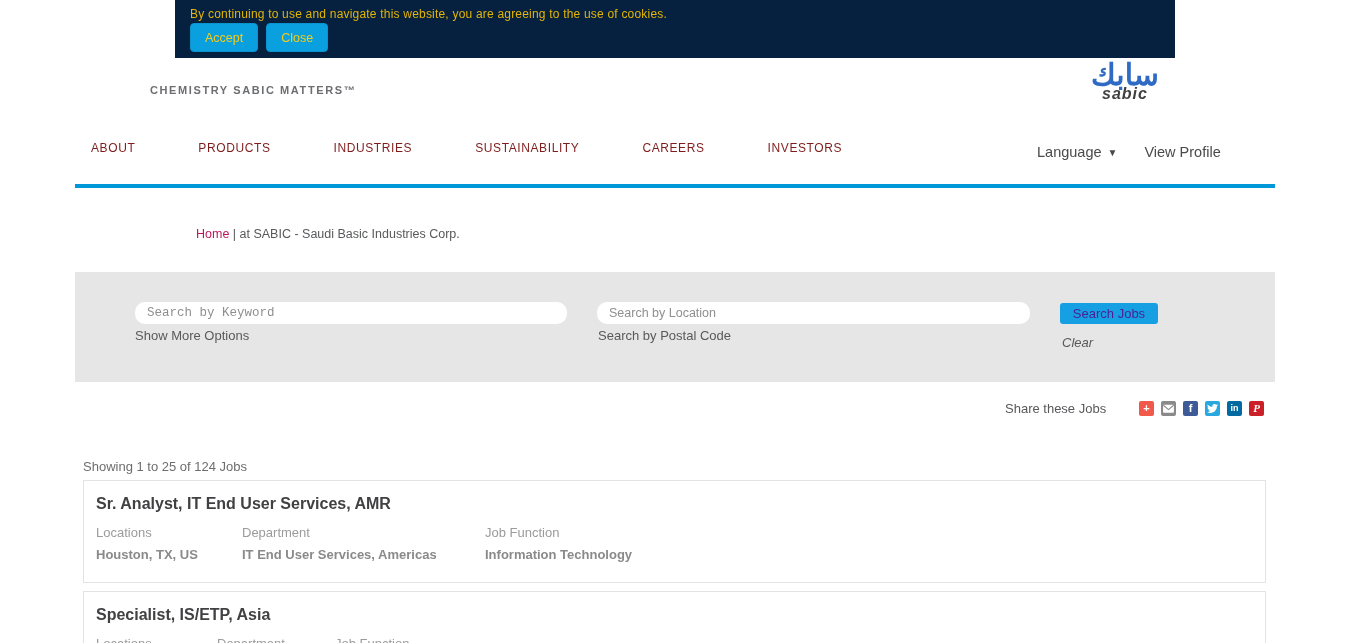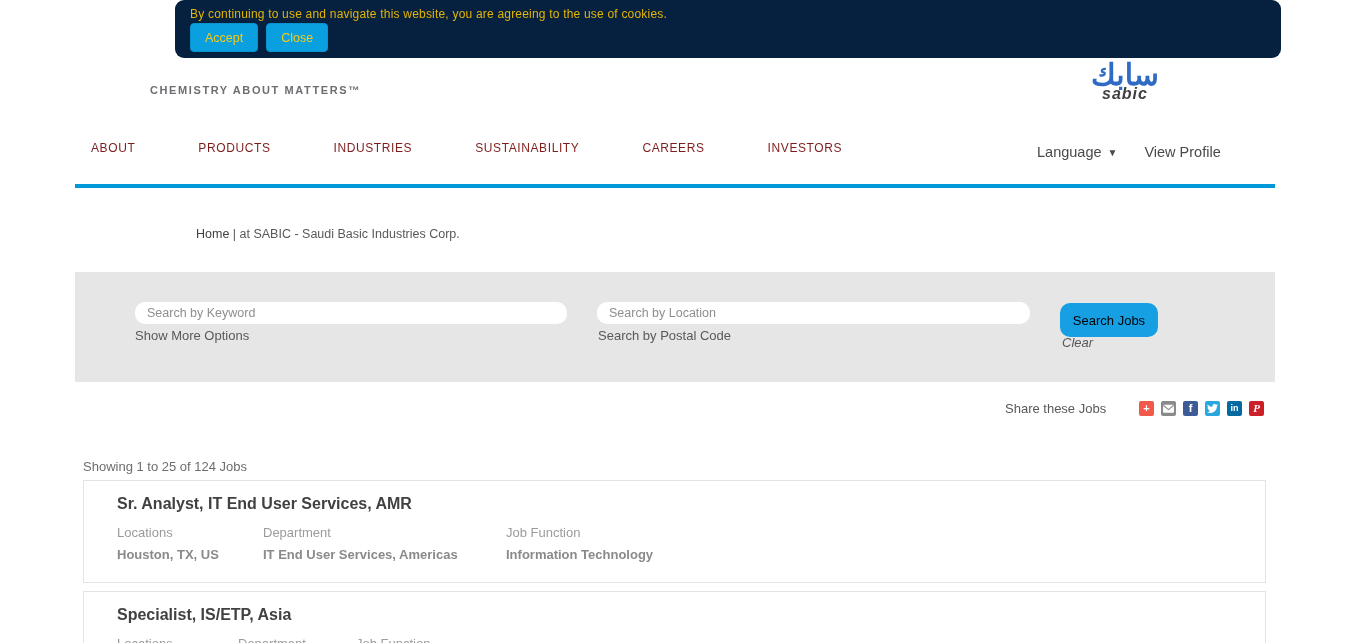--- a/index.html
+++ b/index.html
@@ -1,21 +1,21 @@
 <!DOCTYPE html>
 <html><head>
 <meta charset="utf-8">
 <style>
   * { margin:0; padding:0; box-sizing:border-box; }
   body { font-family:"Liberation Sans", sans-serif; background:#ffffff; }
   .page { position:relative; width:1366px; height:643px; background:#fff; overflow:hidden; }
 
   
-  .cookie-banner { position:absolute; left:175px; top:0; width:1106px; height:58px;
-    background:#06203f; padding:7px 15px;border-radius:9px; }
+  .cookie-banner { position:absolute; left:175px; top:0; width:1000px; height:58px;
+    background:#06203f; padding:7px 15px; }
   .cookie-msg { color:#e3b505; font-size:12px; letter-spacing:.2px; }
   .cookie-btns { position:absolute; left:15px; top:23px; display:flex; gap:8px; }
   .cookie-btn { background:#0aa0df; color:#f5cb1a; border:1px solid #0a93cc; border-radius:4px;
     font-size:12.5px; height:29px; padding:0 14px; cursor:pointer; font-family:inherit;text-align:center; }
 
   
   .tagline { position:absolute; left:150px; top:84px; font-size:11px; letter-spacing:1.6px;
     color:#6d6e71; font-weight:bold; }
   .logo { position:absolute; left:1082px; top:60px; width:86px; text-align:center; line-height:1; }
   .logo-ar { color:#2f6bc4; font-size:30px; font-weight:bold; display:block; }
@@ -26,49 +26,49 @@
   .nav { position:absolute; left:91px; top:141px; display:flex; gap:63px; }
   .nav-item { font-size:12px; color:#7f1d1d; letter-spacing:.6px; text-decoration:none; cursor:pointer; }
   .nav-right { position:absolute; left:1037px; top:144px; display:flex; gap:27px; align-items:flex-start; }
   .lang { font-size:14.5px; color:#4a4a4a; cursor:pointer; }
   .caret { display:inline-block; margin-left:6px; font-size:10px; color:#4a4a4a; vertical-align:1px; }
   .view-profile { font-size:14.5px; color:#4a4a4a; cursor:pointer; }
   .blue-rule { position:absolute; left:75px; top:184px; width:1200px; height:4px; background:#0098d9; }
 
   
   .breadcrumb { position:absolute; left:196px; top:227px; font-size:12.5px; color:#58595b; }
-  .breadcrumb a { color:#404040; text-decoration:none; cursor:pointer; }
+  .breadcrumb a { color:#be185d; text-decoration:none; cursor:pointer; }
 
   
   .search-panel { position:absolute; left:75px; top:272px; width:1200px; height:110px; background:#e6e6e6; }
   .search-input { position:absolute; height:22px; border:none; border-radius:10px; background:#fff;
     padding:0 12px; font-size:12.5px; color:#444; font-family:inherit; outline:none; }
   .search-input::placeholder { color:#8f8f8f; }
-  #kw-input { left:60px; top:30px; width:432px; }
+  #kw-input { left:60px; top:30px; width:432px;font-family:Liberation Mono, monospace; }
   #loc-input { left:522px; top:30px; width:433px; }
-  .search-btn { position:absolute; left:985px; top:31px; width:98px; height:34px; background:#16a0e3;
-    color:#000000; border:none; border-radius:10px; font-size:13px; cursor:pointer; font-family:inherit; }
+  .search-btn { position:absolute; left:985px; top:31px; width:98px; height:21px; background:#16a0e3;
+    color:#4c1d95; border:none; border-radius:3px; font-size:13px; cursor:pointer; font-family:inherit; }
   .panel-link { position:absolute; font-size:13px; color:#58595b; cursor:pointer; }
   #show-more { left:60px; top:56px; }
   #postal { left:523px; top:56px; }
   #clear { left:987px; top:63px;font-style:italic; }
 
   
   .share-label { position:absolute; left:1005px; top:401px; font-size:13px; color:#58595b; }
   .share-icons { position:absolute; left:1139px; top:401px; display:flex; gap:7px; }
   .sicon { width:15px; height:15px; border-radius:2px; display:flex; align-items:center;
     justify-content:center; color:#fff; cursor:pointer; overflow:hidden; }
   .sicon span { font-size:11px; font-weight:bold; line-height:1; }
   .sicon svg { display:block; }
   .pin-glyph { font-family:"Liberation Serif", serif; font-style:italic; font-size:13px; }
 
   
   .showing { position:absolute; left:83px; top:459px; font-size:13px; color:#6d6d6d; }
   .job-card { position:absolute; left:83px; width:1183px; height:103px; background:#fff;
-    border:1px solid #e3e3e3; padding:14px 33px; }
+    border:1px solid #e3e3e3; padding:14px 12px; }
   #job-card-0 { top:480px; }
   #job-card-1 { top:591px; }
   .job-title { font-size:16px; font-weight:bold; color:#414042; cursor:pointer; }
   .job-fields { display:flex; margin-top:12px; }
   .job-field .f-label { font-size:13px; color:#9b9b9b; }
   .job-field .f-value { font-size:13px; font-weight:bold; color:#8a8a8a; margin-top:7px; }
   #job-card-0 .job-field:nth-child(1) { width:146px; }
   #job-card-0 .job-field:nth-child(2) { width:243px; }
   #job-card-1 .job-field:nth-child(1) { width:121px; }
   #job-card-1 .job-field:nth-child(2) { width:118px; }
@@ -79,21 +79,21 @@
 <div class="page">
 
   <div class="cookie-banner">
     <div class="cookie-msg">By continuing to use and navigate this website, you are agreeing to the use of cookies.</div>
     <div class="cookie-btns">
       <button class="cookie-btn">Accept</button>
       <button class="cookie-btn">Close</button>
     </div>
   </div>
 
-  <div class="tagline">CHEMISTRY ABOUT MATTERS™</div>
+  <div class="tagline">CHEMISTRY SABIC MATTERS™</div>
   <div class="logo">
     <span class="logo-ar">سابك</span>
     <span class="logo-en">sabic</span>
   </div>
 
   <div class="nav">
     <span class="nav-item">ABOUT</span>
     <span class="nav-item">PRODUCTS</span>
     <span class="nav-item">INDUSTRIES</span>
     <span class="nav-item">SUSTAINABILITY</span>

